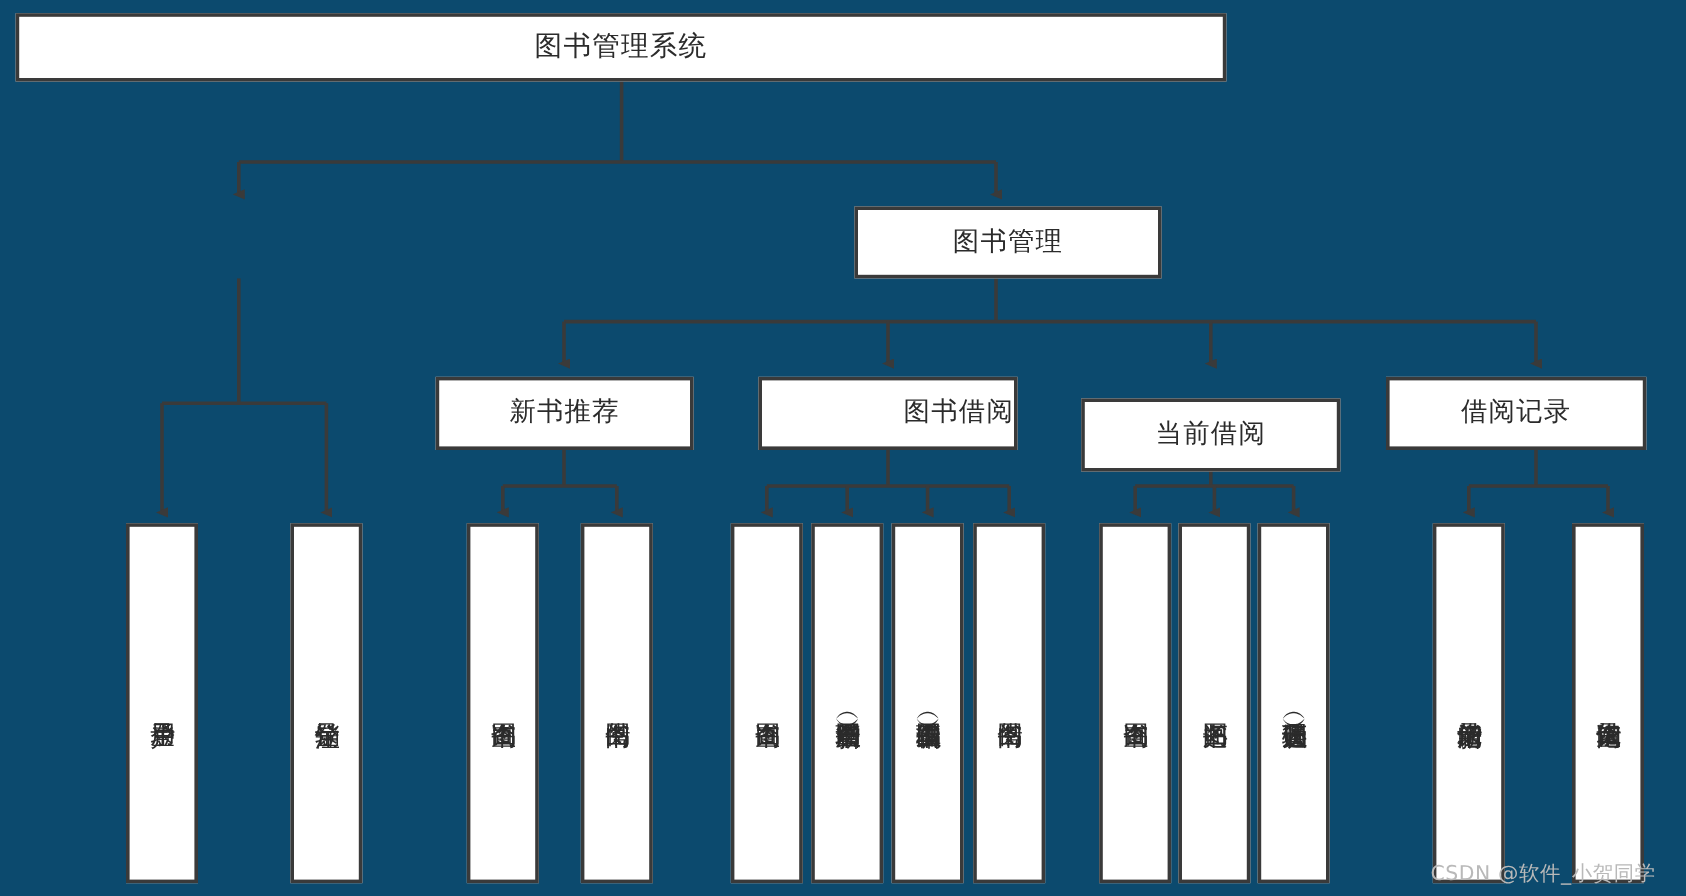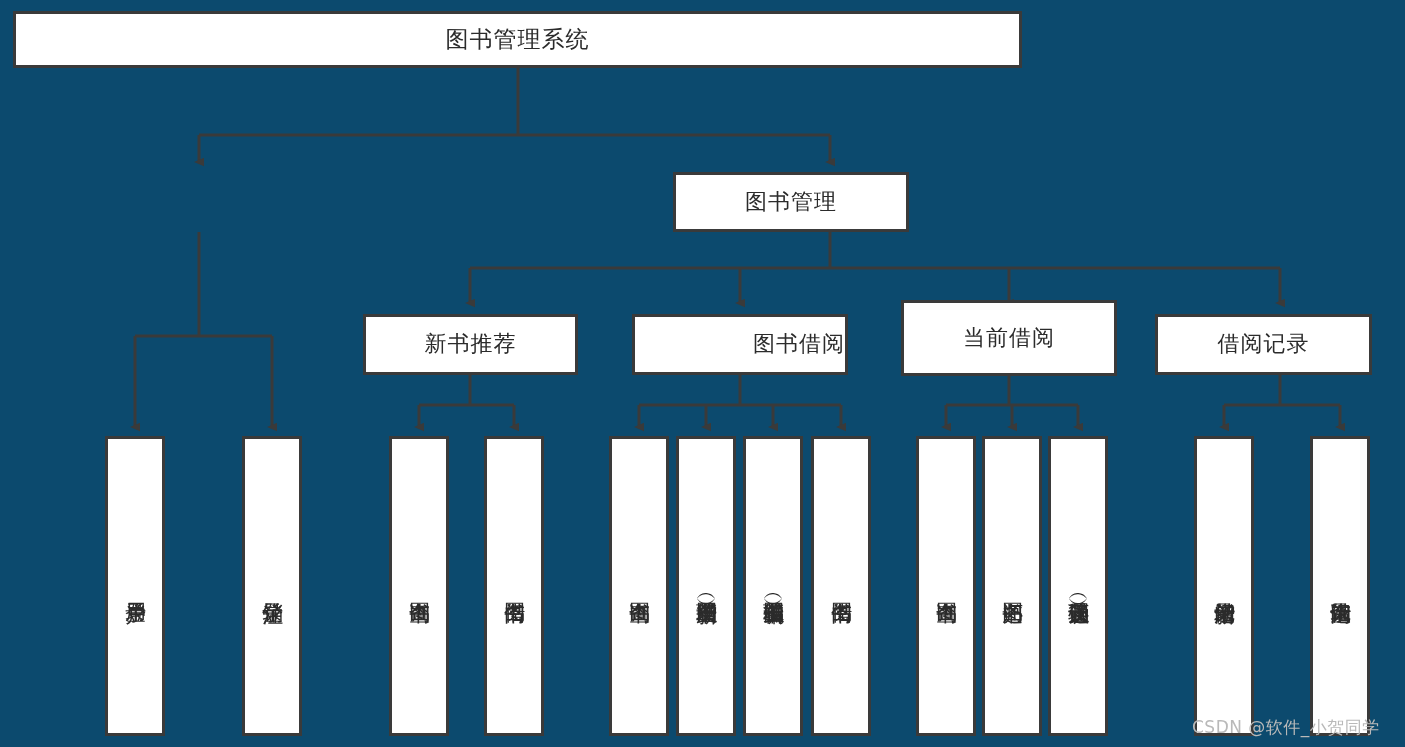--- a/index.html
+++ b/index.html
@@ -117,31 +117,31 @@
       <path d="M1224,405 L1340,405"></path>
       <path d="M1224,405 L1224,427" marker-end="url(#arrow)"></path>
       <path d="M1340,405 L1340,427" marker-end="url(#arrow)"></path>
     </g>
   </svg>
 
   <div class="node h root" style="left:13px; top:11px; width:1009px; height:57px;">
     <span>图书管理系统</span>
   </div>
 
-  <div class="node h" style="left:673px; top:172px; width:236px; height:60px;text-align:right;">
+  <div class="node h" style="left:712px; top:172px; width:256px; height:60px;text-align:right;">
     <span>图书管理</span>
   </div>
 
   <div class="node h" style="left:363px; top:314px; width:215px; height:61px;">
     <span>新书推荐</span>
   </div>
   <div class="node h" style="left:632px; top:314px; width:216px; height:61px;justify-content:flex-end;">
     <span>图书借阅</span>
   </div>
-  <div class="node h" style="left:901px; top:300px; width:216px; height:76px;">
+  <div class="node h" style="left:901px; top:332px; width:216px; height:61px;">
     <span>当前借阅</span>
   </div>
   <div class="node h" style="left:1155px; top:314px; width:217px; height:61px;">
     <span>借阅记录</span>
   </div>
 
   <div class="node leaf" style="left:105px; top:436px; width:60px; height:300px;">
     <span class="vtext">用户登录</span>
   </div>
   <div class="node leaf" style="left:242px; top:436px; width:60px; height:300px;">

